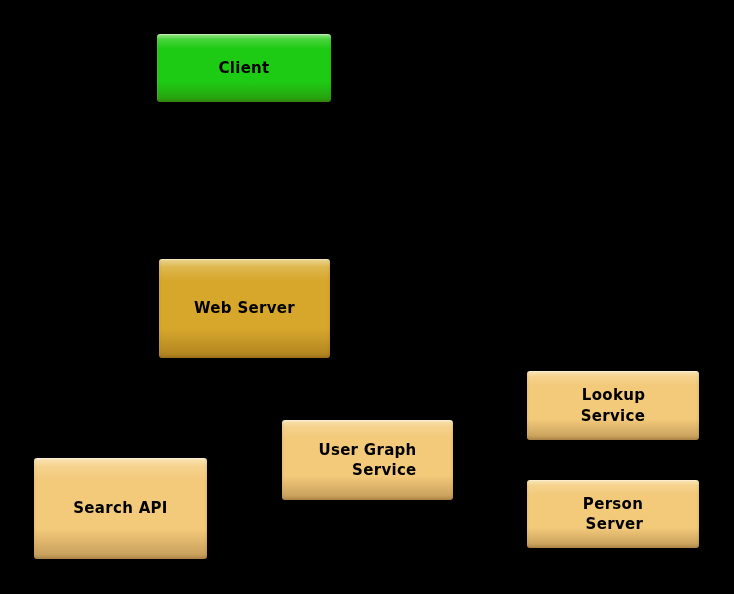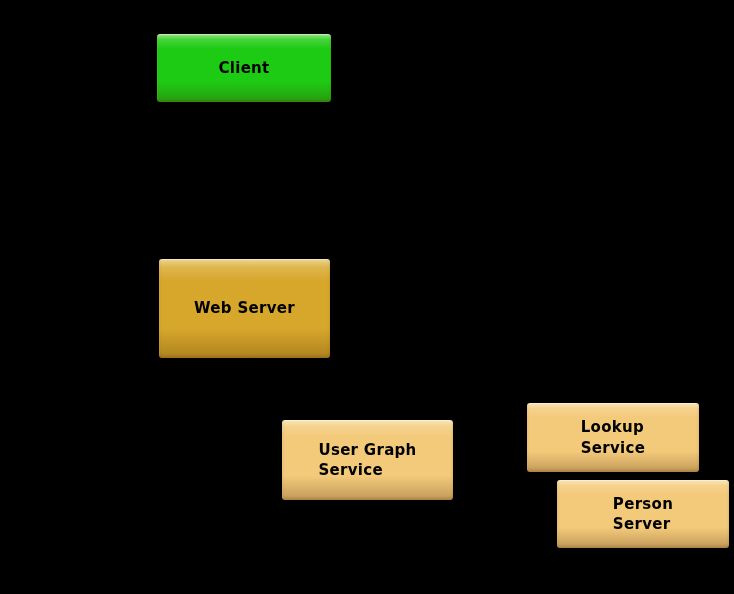--- a/index.html
+++ b/index.html
@@ -12,21 +12,21 @@
     width: 734px;
     height: 594px;
     background: #000000;
     overflow: hidden;
   }
   .node {
     position: absolute;
     display: flex;
     align-items: center;
     justify-content: center;
-    text-align: left;
+    text-align: right;
     color: #000000;
     font-family: "DejaVu Sans", sans-serif;
     font-weight: bold;
     font-size: 15px;
     line-height: 1.35;
     letter-spacing: 0.3px;
     white-space: pre-line;
     border-radius: 3px;
     
     background-image: linear-gradient(180deg,
@@ -37,37 +37,38 @@
       rgba(70,35,0,0.28) 100%);
     box-shadow:
       3px 6px 10px rgba(0,0,0,0.65),
       inset 0 1px 0 rgba(255,255,255,0.40),
       inset 0 -2px 3px rgba(80,40,0,0.22),
       inset 1px 0 1px rgba(255,255,255,0.12);
   }
   
   .n-client  { left: 157px; top: 34px;  width: 174px; height: 68px;  }
   .n-web     { left: 159px; top: 215px; width: 171px; height: 99px; margin-top: 44px;  }
-  .n-lookup  { left: 527px; top: 371px; width: 172px; height: 69px; margin-top: 32px;  }
+  .n-lookup  { left: 527px; top: 371px; width: 172px; height: 69px;  }
   .n-graph   { left: 282px; top: 420px; width: 171px; height: 80px;  }
   .n-person  { left: 527px; top: 480px; width: 172px; height: 68px;  }
   .n-search  { left: 34px;  top: 458px; width: 173px; height: 101px; }
 </style>
 </head>
 <body>
 
 <div class="canvas">
 
   <div class="node n-client" style="background-color: rgb(30, 203, 20);">Client</div>
 
   <div class="node n-web" style="background-color: rgb(215, 167, 44);">Web Server</div>
 
   <div class="node n-lookup" style="background-color: rgb(243, 201, 122);">Lookup
 Service</div>
 
   <div class="node n-graph" style="background-color: rgb(243, 201, 122);">User Graph
 Service</div>
 
-  <div class="node n-person" style="background-color: rgb(243, 201, 122); margin-left: 30px;">Person
+  <div class="node n-person" style="background-color: rgb(243, 201, 122);">Person
 Server</div>
 
+  <div class="node n-search" style="background-color: rgb(243, 201, 122);">Search API</div>
 
 </div>
 
 </body></html>

